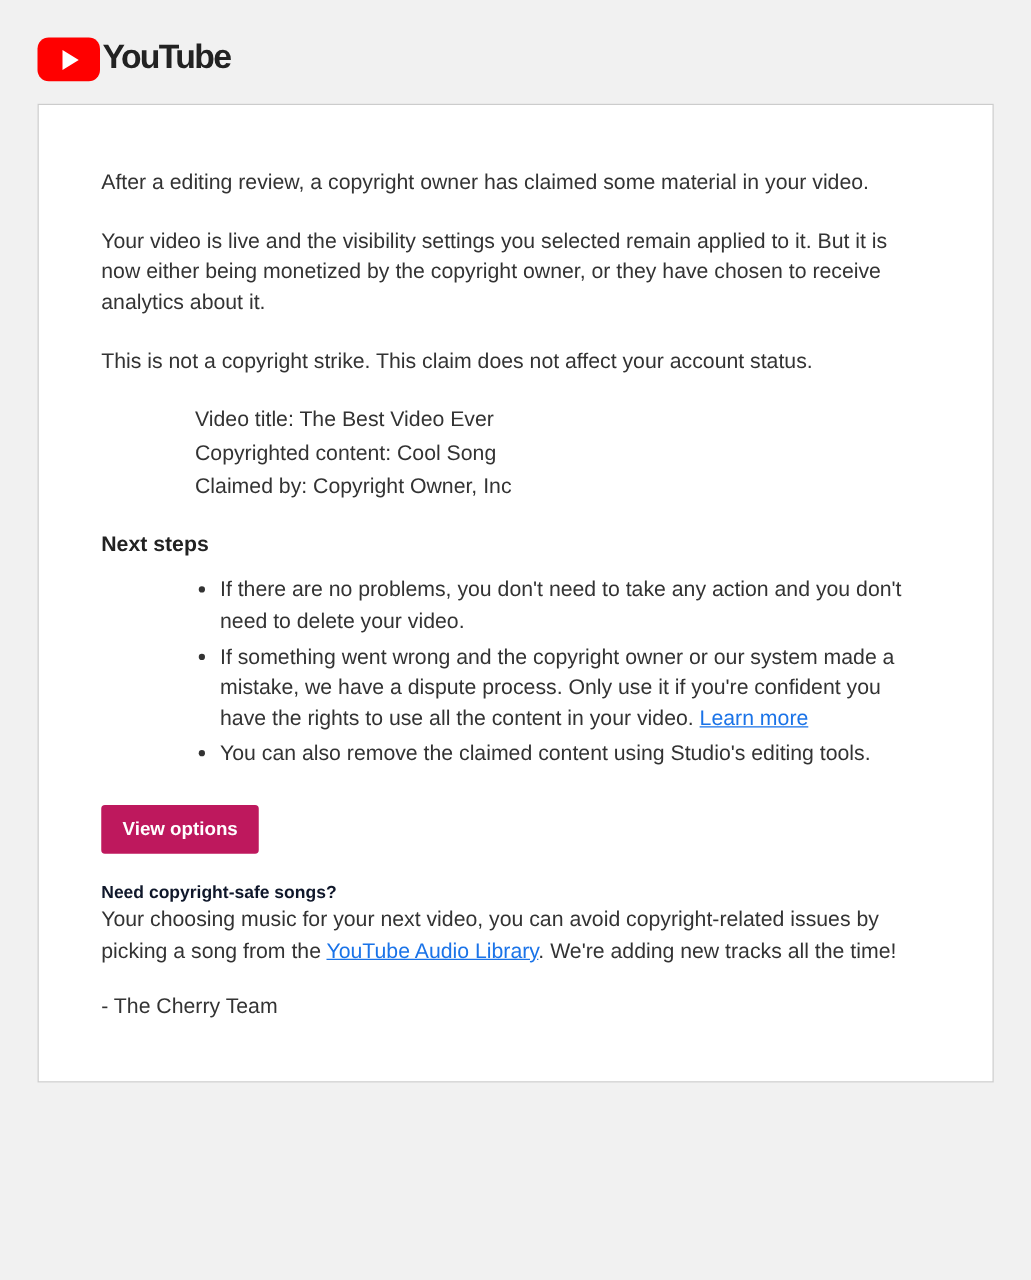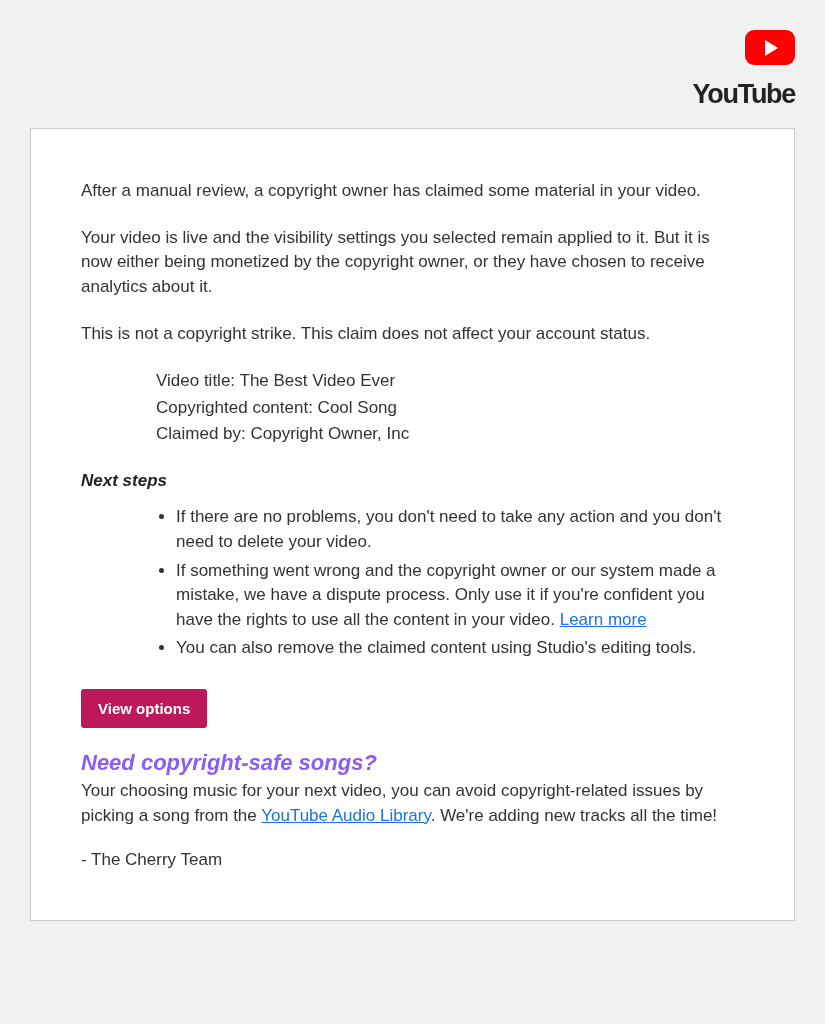--- a/index.html
+++ b/index.html
@@ -10,23 +10,22 @@
       color: #333;
     }
     .wrapper {
       padding: 30px 30px 30px 30px;
     }
     .logo-area {
       margin-bottom: 18px;
     }
     .yt-logo {
       display: flex;
-      align-items: flex-end;
-      gap: 14px;
-      flex-direction: column;
+      align-items: flex-start;
+      gap: 2px;
     }
     .yt-logo-icon {
       width: 50px;
       height: 35px;
       background: #ff0000;
       border-radius: 9px;
       display: flex;
       align-items: center;
       justify-content: center;
     }
@@ -63,21 +62,20 @@
     .meta-line {
       font-size: 17px;
       line-height: 1.55;
       color: #333;
     }
     .section-heading {
       font-size: 17px;
       font-weight: 700;
       margin-bottom: 14px;
       color: #222;
-      font-style: italic;
     }
     ul.next-steps {
       margin-left: 95px;
       margin-bottom: 28px;
       list-style: disc;
     }
     ul.next-steps li {
       font-size: 17px;
       line-height: 1.45;
       margin-bottom: 4px;
@@ -95,25 +93,24 @@
       border: none;
       padding: 11px 17px;
       font-size: 15px;
       font-weight: 700;
       border-radius: 3px;
       cursor: pointer;
       margin-bottom: 22px;
       display: inline-block;
     }
     .safe-songs-heading {
-      font-size: 22px;
+      font-size: 14px;
       font-weight: 700;
       margin-bottom: 3px;
-      color: #8b5cf6;
-      font-style: italic;
+      color: #0f172a;
     }
     .safe-songs-body {
       font-size: 17px;
       line-height: 1.45;
       margin-bottom: 22px;
       color: #333;
     }
     .signoff {
       font-size: 17px;
       color: #333;
@@ -153,21 +150,21 @@
       <div class="yt-logo-icon">
         <div class="yt-play"></div>
       </div>
       <div class="yt-wordmark">YouTube</div>
     </div>
   </div>
 
   <div class="card">
 
 
-    <p>After a manual review, a copyright owner has claimed some material in your video.</p>
+    <p>After a editing review, a copyright owner has claimed some material in your video.</p>
 
     <p>Your video is live and the visibility settings you selected remain applied to it. But it is now either being monetized by the copyright owner, or they have chosen to receive analytics about it.</p>
 
     <p>This is not a copyright strike. This claim does not affect your account status.</p>
 
     <div class="meta-block">
       <div class="meta-line">
         <span>Video title: </span><span>The Best Video Ever</span>
       </div>
       <div class="meta-line">

